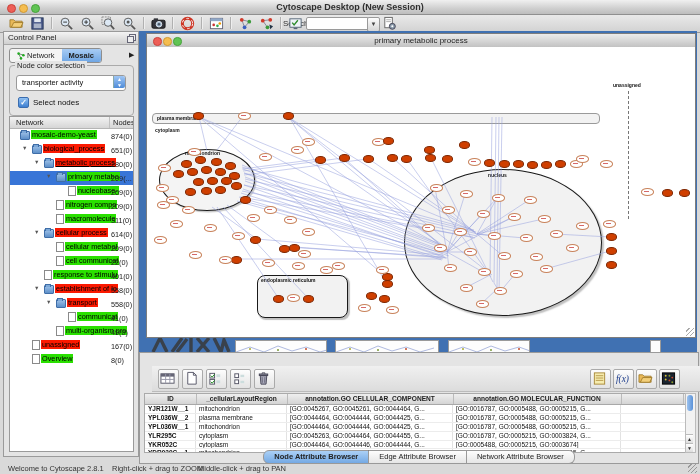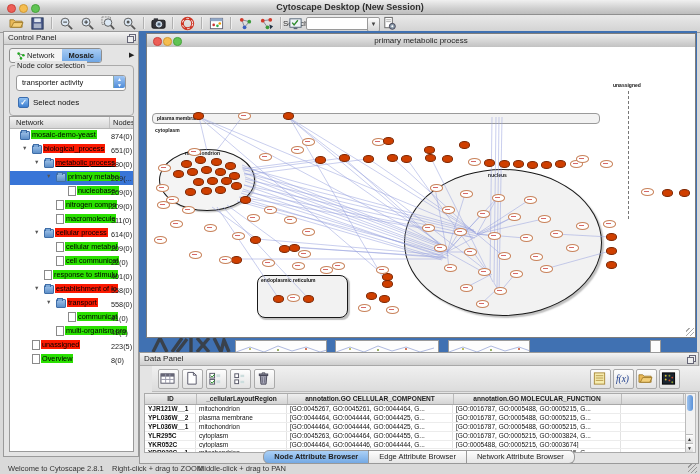--- a/index.html
+++ b/index.html
@@ -321,21 +321,21 @@
             <span class="tcount">41(0)</span>
           </div>
           <div class="trow">
             <div class="tico page" style="left: 46px;"></div>
             <span class="tlabel green" style="left: 55px;">multi-organism pro</span>
             <span class="tcount">49(0)</span>
           </div>
           <div class="trow">
             <div class="tico page" style="left: 22px;"></div>
             <span class="tlabel red" style="left: 31px;">unassigned</span>
-            <span class="tcount">223(5)</span>
+            <span class="tcount">167(0)</span>
           </div>
           <div class="trow">
             <div class="tico page" style="left: 22px;"></div>
             <span class="tlabel green" style="left: 31px;">Overview</span>
             <span class="tcount">8(0)</span>
           </div>
         </div>
     </div>
   </div>
 
@@ -578,27 +578,20 @@
             <div class="gnode o" style="left: 328.5px; top: 253px;"></div>
             <div class="gnode o" style="left: 418.5px; top: 197px;"></div>
             <div class="gnode o" style="left: 428.5px; top: 175px;"></div>
           </div>
         <div id="netgrip"></div>
       </div>
     </div>
   </div>
 
   <div id="dp" class="abs panel">
-    <div class="ptitle">
-      <span>Data Panel</span>
-      <div class="floaticon">
-          <div style="left:2px;top:0;"></div>
-          <div style="left:0;top:2px;"></div>
-        </div>
-    </div>
     <div id="dptoolbar">
         <div class="dbtn" style="left: 6px;"><svg viewBox="0 0 16 16">
             <rect x="1" y="3" width="14" height="10" fill="#fff" stroke="#556"></rect>
             <rect x="1" y="3" width="14" height="3" fill="#667"></rect>
             <line x1="1" y1="9" x2="15" y2="9" stroke="#99a"></line>
             <line x1="6" y1="3" x2="6" y2="13" stroke="#99a"></line>
             <line x1="10.5" y1="3" x2="10.5" y2="13" stroke="#99a"></line>
           </svg></div>
         <div class="dbtn" style="left: 30px;"><svg viewBox="0 0 16 16">
             <path d="M4 1.5h6l3 3V14H4z" fill="#fff" stroke="#556"></path>

